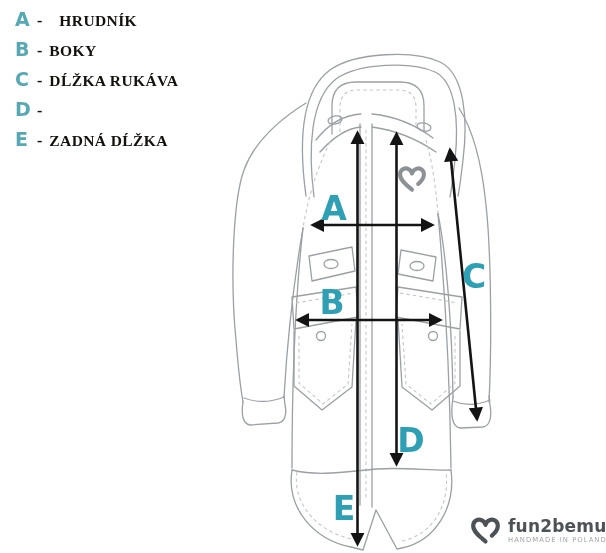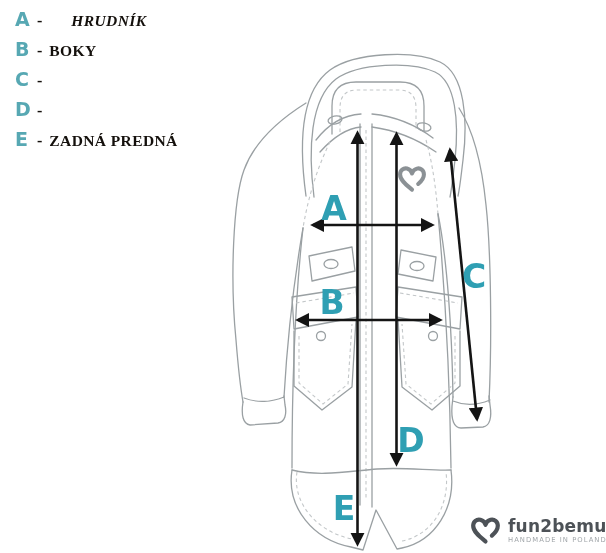--- a/index.html
+++ b/index.html
@@ -25,21 +25,21 @@
     color:var(--legend_letter);width:22px;display:inline-block;
   }
   .legend-dash{
     font-family:"Liberation Serif",serif;font-weight:bold;font-size:16px;
     color:var(--text_dark);margin:0 7px 0 0;
   }
   .legend-label{
     font-family:"Liberation Serif",serif;font-weight:bold;font-size:15.5px;
     letter-spacing:.4px;color:var(--text_dark);
   }
-  .legend-row:first-child .legend-label{margin-left:22px;font-style:italic;}
+  .legend-row:first-child .legend-label{margin-left:10px;}
   
   svg.diagram{position:absolute;left:0;top:0;}
   .coat{stroke:var(--line);stroke-width:1.3;fill:none;stroke-linecap:round;stroke-linejoin:round;}
   .coat-dash{stroke:var(--line_light);stroke-width:1.1;fill:none;stroke-dasharray:3.5 3;}
   .arrow{stroke:var(--arrow);stroke-width:2.6;fill:none;}
   .mlabel{
     font-family:"DejaVu Sans",sans-serif;font-weight:bold;font-size:33px;
     fill:var(--accent);text-anchor:middle;
   }
   .heart{fill:none;stroke:currentColor;stroke-width:4.6;stroke-linecap:round;stroke-linejoin:round;}
@@ -68,29 +68,30 @@
         <span class="legend-label">HRUDNÍK</span>
     </div>
     <div class="legend-row">
       <span class="legend-letter">B</span>
         <span class="legend-dash">-</span>
         <span class="legend-label">BOKY</span>
     </div>
     <div class="legend-row">
       <span class="legend-letter">C</span>
         <span class="legend-dash">-</span>
+        <span class="legend-label">DĹŽKA RUKÁVA</span>
     </div>
     <div class="legend-row">
       <span class="legend-letter">D</span>
         <span class="legend-dash">-</span>
     </div>
     <div class="legend-row">
       <span class="legend-letter">E</span>
         <span class="legend-dash">-</span>
-        <span class="legend-label">ZADNÁ PREDNÁ</span>
+        <span class="legend-label">ZADNÁ DĹŽKA</span>
     </div>
   </div>
 
   <svg class="diagram" width="606" height="553" viewBox="0 0 606 553">
     <defs>
       <marker id="ah" viewBox="0 0 10 10" refX="8" refY="5" markerWidth="5.5" markerHeight="5.5" orient="auto-start-reverse">
         <path d="M0 0 L10 5 L0 10 Z" fill="var(--arrow)"></path>
       </marker>
       <symbol id="f2b-heart" viewBox="0 0 34 30">
         <path class="heart" d="M17 27 C11 22 3.5 16.5 3.5 9.8 C3.5 5 7.4 2.2 11.4 3.2 C14.4 4 16.4 6.4 17 8.8 C17.6 6.4 19.6 4 22.6 3.2 C26.6 2.2 30.5 5 30.5 9.8 C30.5 13.6 28 17.2 24 20.6"></path>

